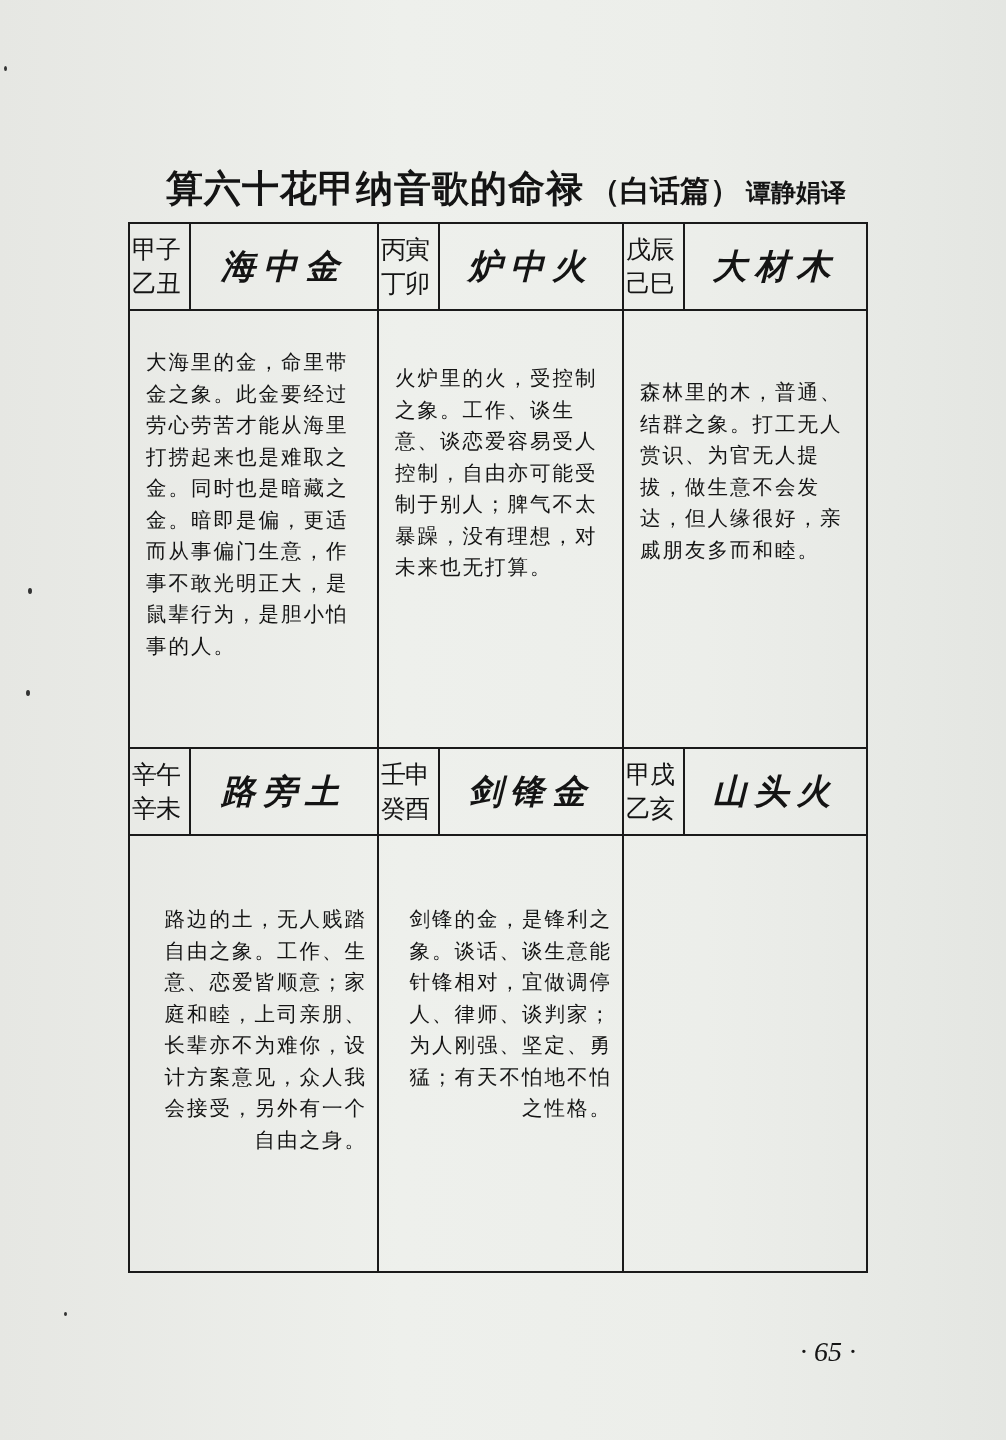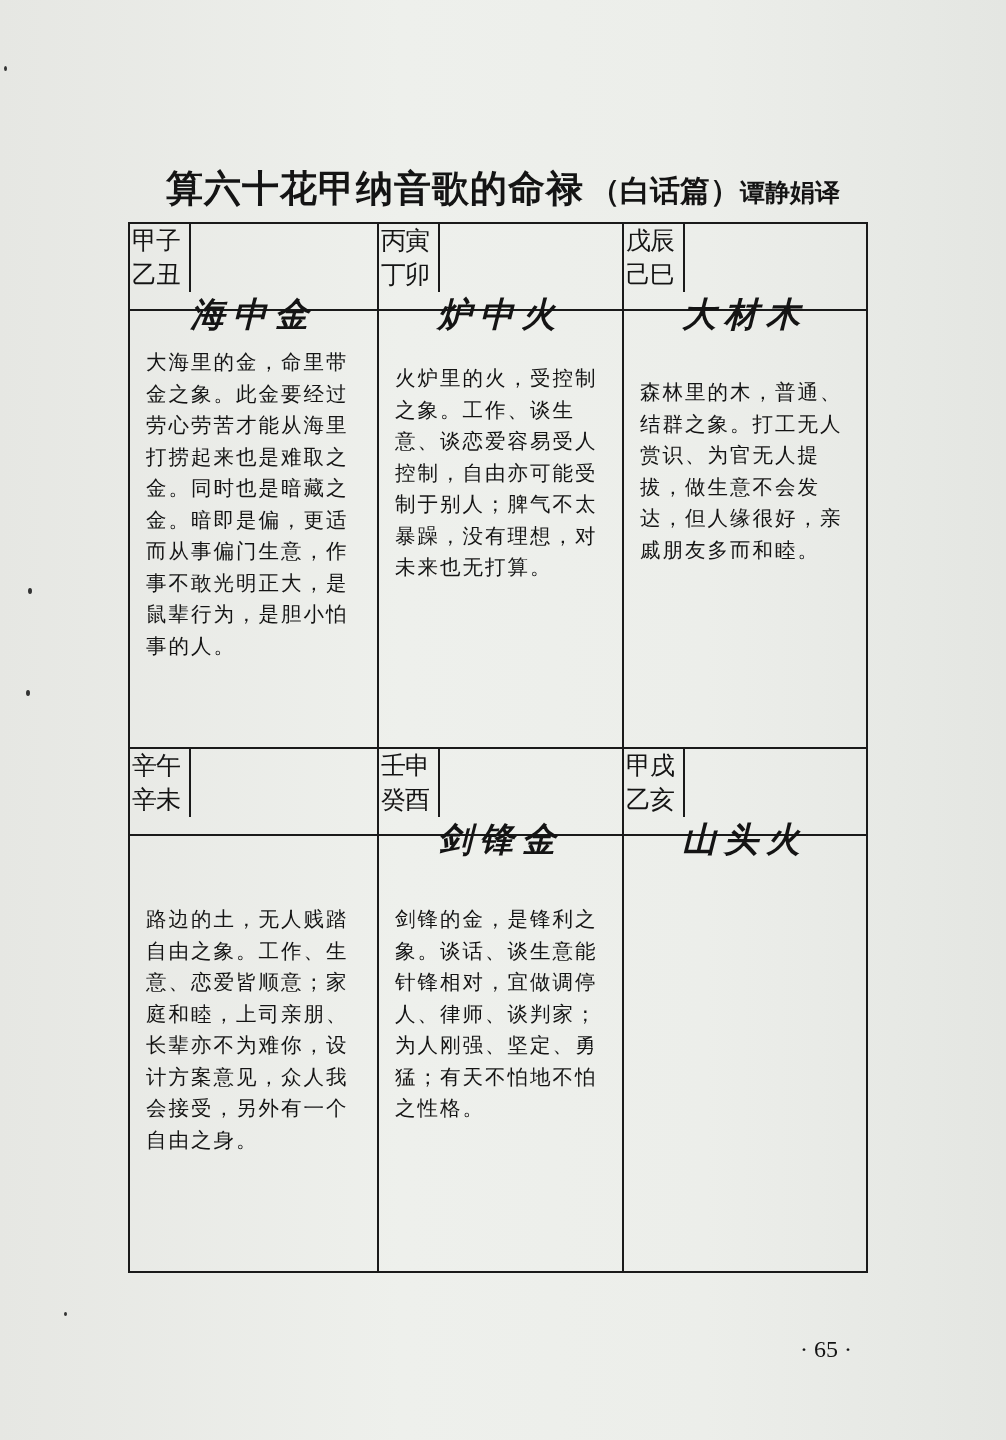--- a/index.html
+++ b/index.html
@@ -11,56 +11,57 @@
       font-family: "DejaVu Serif", "Liberation Serif", serif;
       color: #141414;
     }
     .title {
       position: absolute; left: 166px; top: 164px;
       white-space: nowrap;
       font-family: "DejaVu Sans", "Liberation Sans", sans-serif;
     }
     .title .main { font-size: 37px; font-weight: bold; letter-spacing: 1px; }
     .title .sub { font-size: 30px; font-weight: bold; margin-left: 6px; }
-    .title .author { font-size: 25px; font-weight: bold; }
+    .title .author { font-size: 25px; font-weight: bold; margin-left: 6px; }
 
     .table {
       position: absolute; left: 128px; top: 222px;
       width: 740px; height: 1051px;
       border: 2px solid #1a1a1a; box-sizing: border-box;
       display: grid;
       grid-template-columns: 249px 245px 1fr;
       grid-template-rows: 87px 438px 87px 1fr;
     }
     .hdr {
-      display: flex; border-bottom: 2px solid #1a1a1a; flex-direction: column;
+      display: flex; border-bottom: 2px solid #1a1a1a;
     }
     .hdr.col-border, .body.col-border { border-right: 2px solid #1a1a1a; }
     .ganzhi {
       width: 57px; border-right: 2px solid #1a1a1a;
       display: flex; flex-direction: column; justify-content: center;
       font-family: "DejaVu Sans", "Liberation Sans", sans-serif;
       font-size: 25px; line-height: 34px; padding-left: 2px; letter-spacing: -1px;
     }
     .nayin {
       flex: 1; display: flex; align-items: center; justify-content: center;
       font-size: 34px; font-weight: bold; letter-spacing: 8px;
       font-style: italic;
     }
     .body { border-bottom: 2px solid #1a1a1a; position: relative; }
-    .body.last { border-bottom: none; }
+    .body.last { border-bottom: none; text-align: right; }
     .desc {
       position: absolute; left: 16px; right: 10px;
       font-size: 20.5px; line-height: 31.5px; letter-spacing: 2px;
       font-family: "DejaVu Serif", serif;
     }
     .page-num {
       position: absolute; left: 800px; top: 1336px;
-      font-family: "Liberation Serif", serif; font-size: 24px;
+      font-family: "Liberation Serif", serif; font-size: 28px;
       white-space: nowrap;
+      font-style: italic;
     }
     .speck { position: absolute; background: #333; border-radius: 50%; }
   </style>
 </head>
 <body>
 
 <div class="title">
   <span class="main">算六十花甲纳音歌的命禄</span><span class="sub">（白话篇）</span><span class="author">谭静娟译</span>
 </div>
 
@@ -96,20 +97,21 @@
   </div>
   <div class="body">
     <div class="desc" style="top:66px;">森林里的木，普通、结群之象。打工无人赏识、为官无人提拔，做生意不会发达，但人缘很好，亲戚朋友多而和睦。</div>
   </div>
 
   <div class="hdr col-border">
     <div class="ganzhi">
       <span>辛午</span>
       <span>辛未</span>
     </div>
+    <div class="nayin">路旁土</div>
   </div>
   <div class="hdr col-border">
     <div class="ganzhi">
       <span>壬申</span>
       <span>癸酉</span>
     </div>
     <div class="nayin">剑锋金</div>
   </div>
   <div class="hdr">
     <div class="ganzhi">

